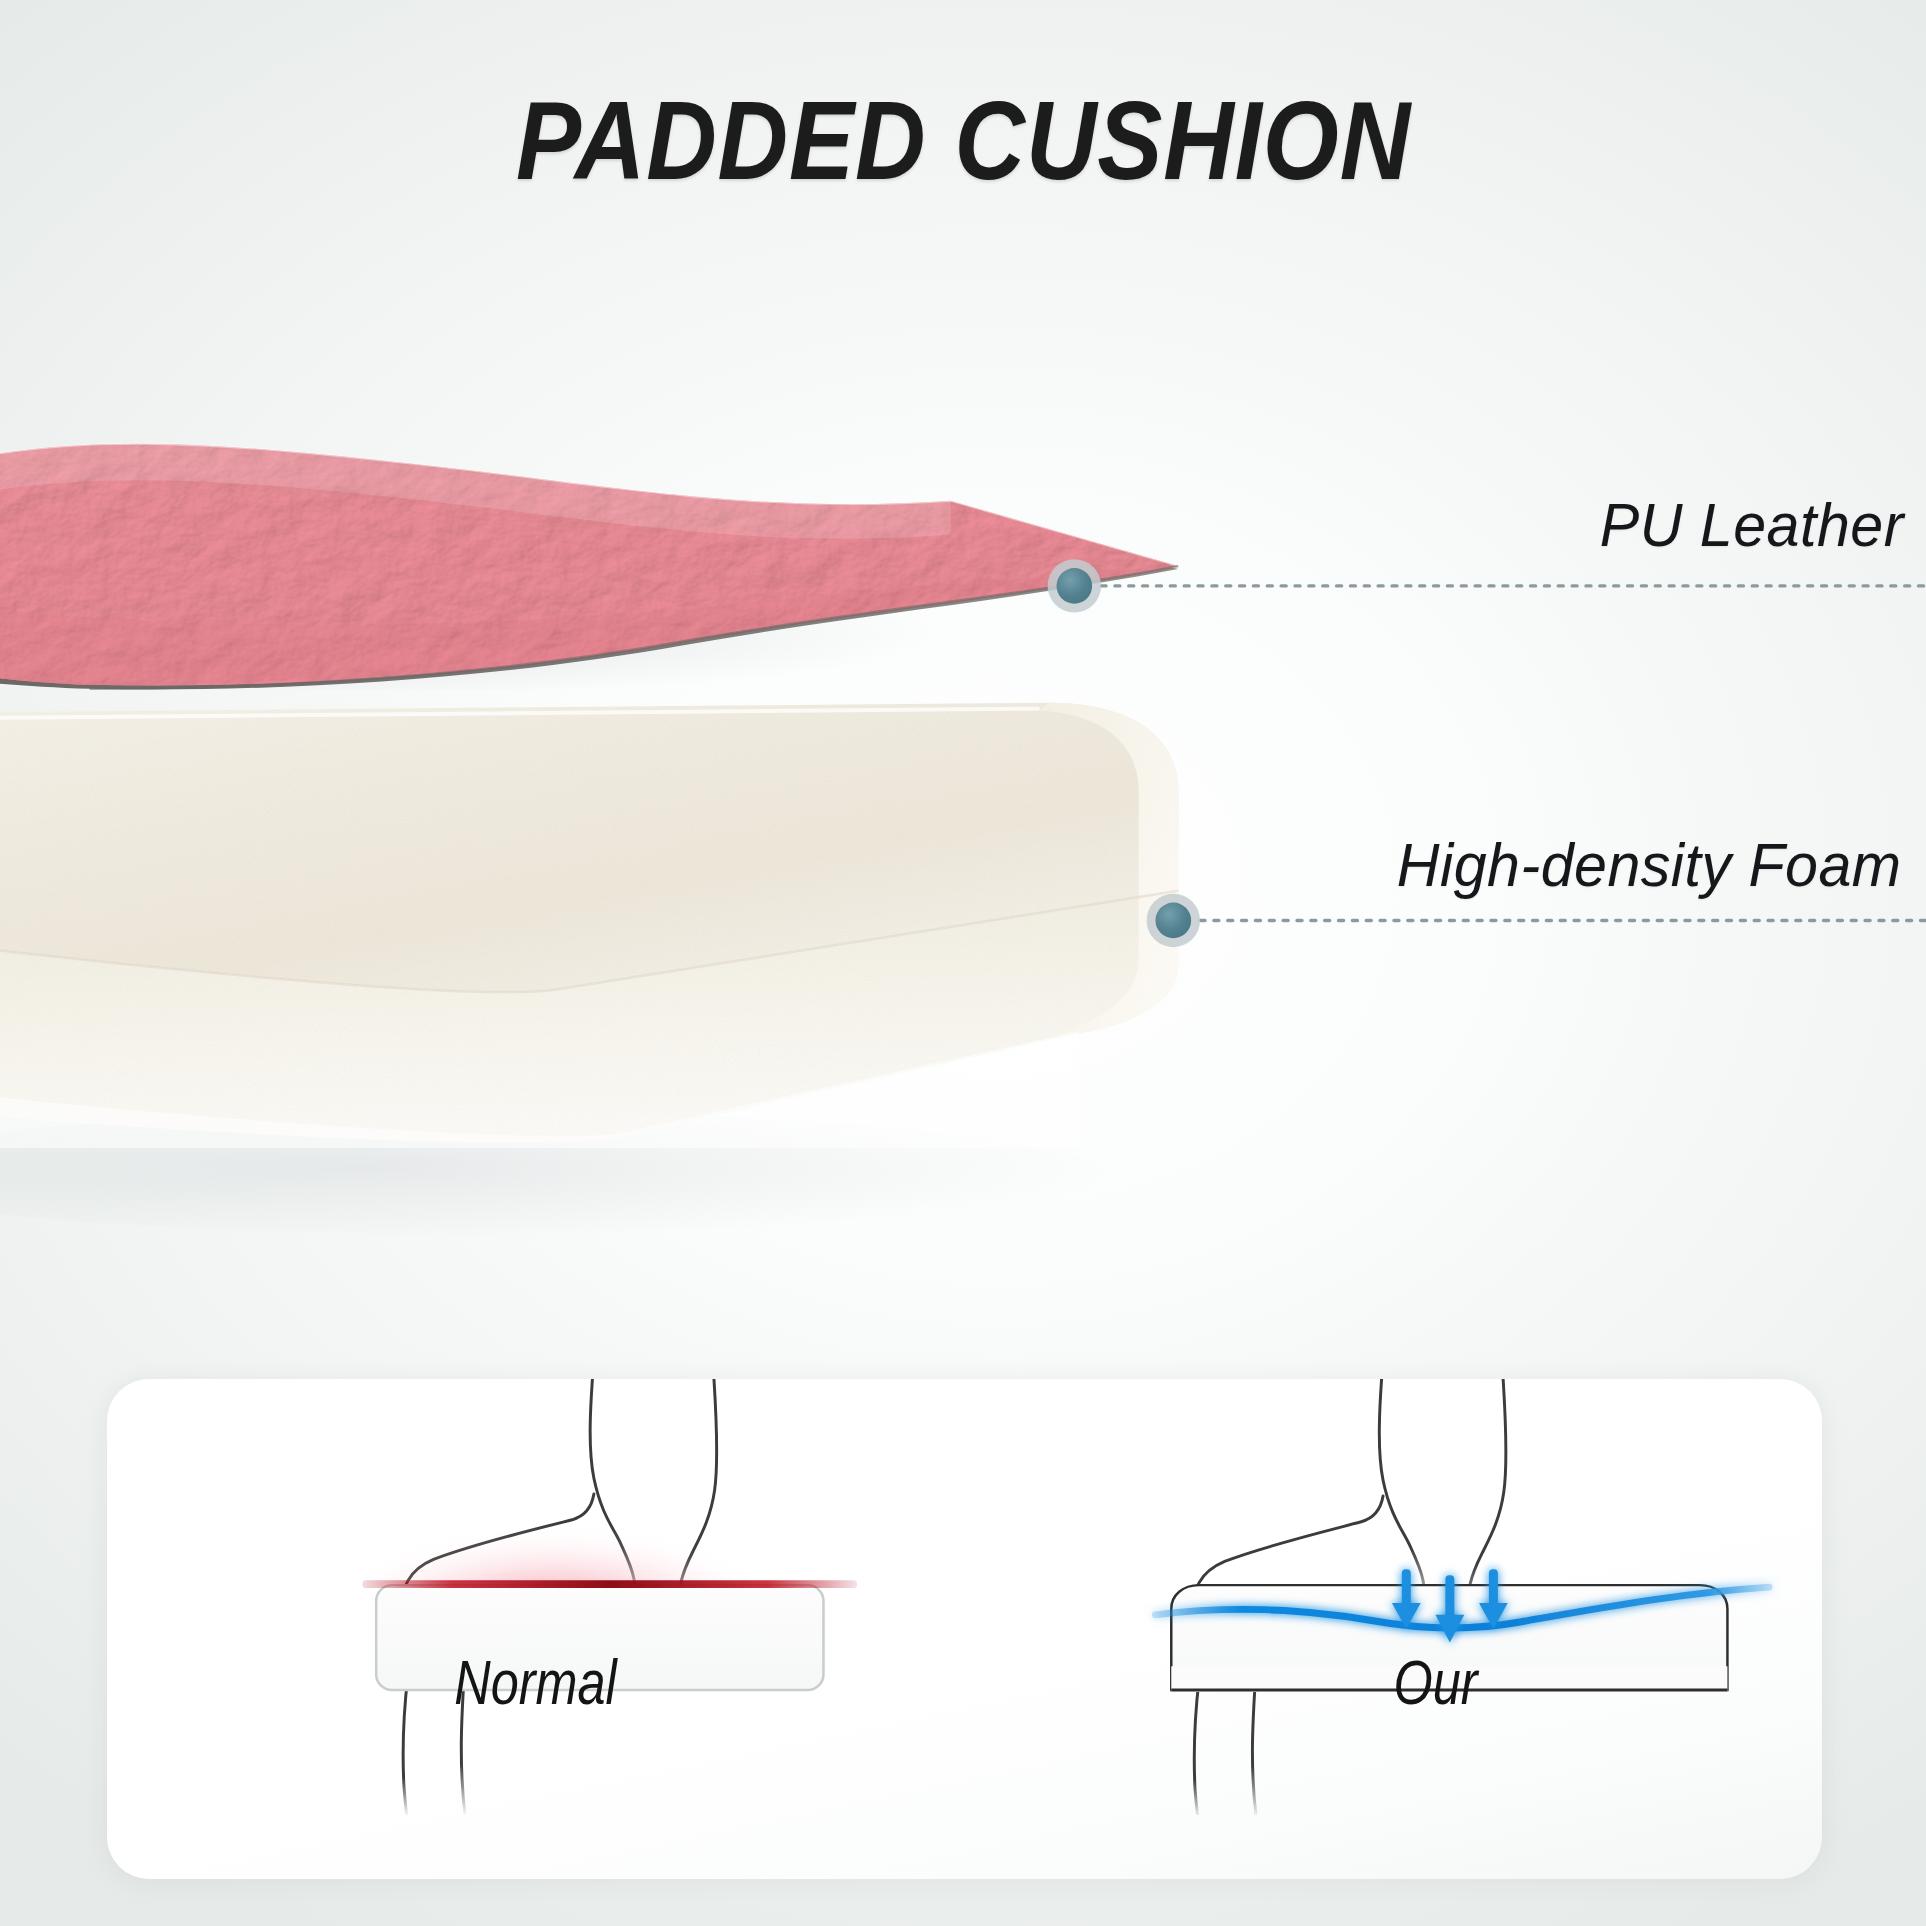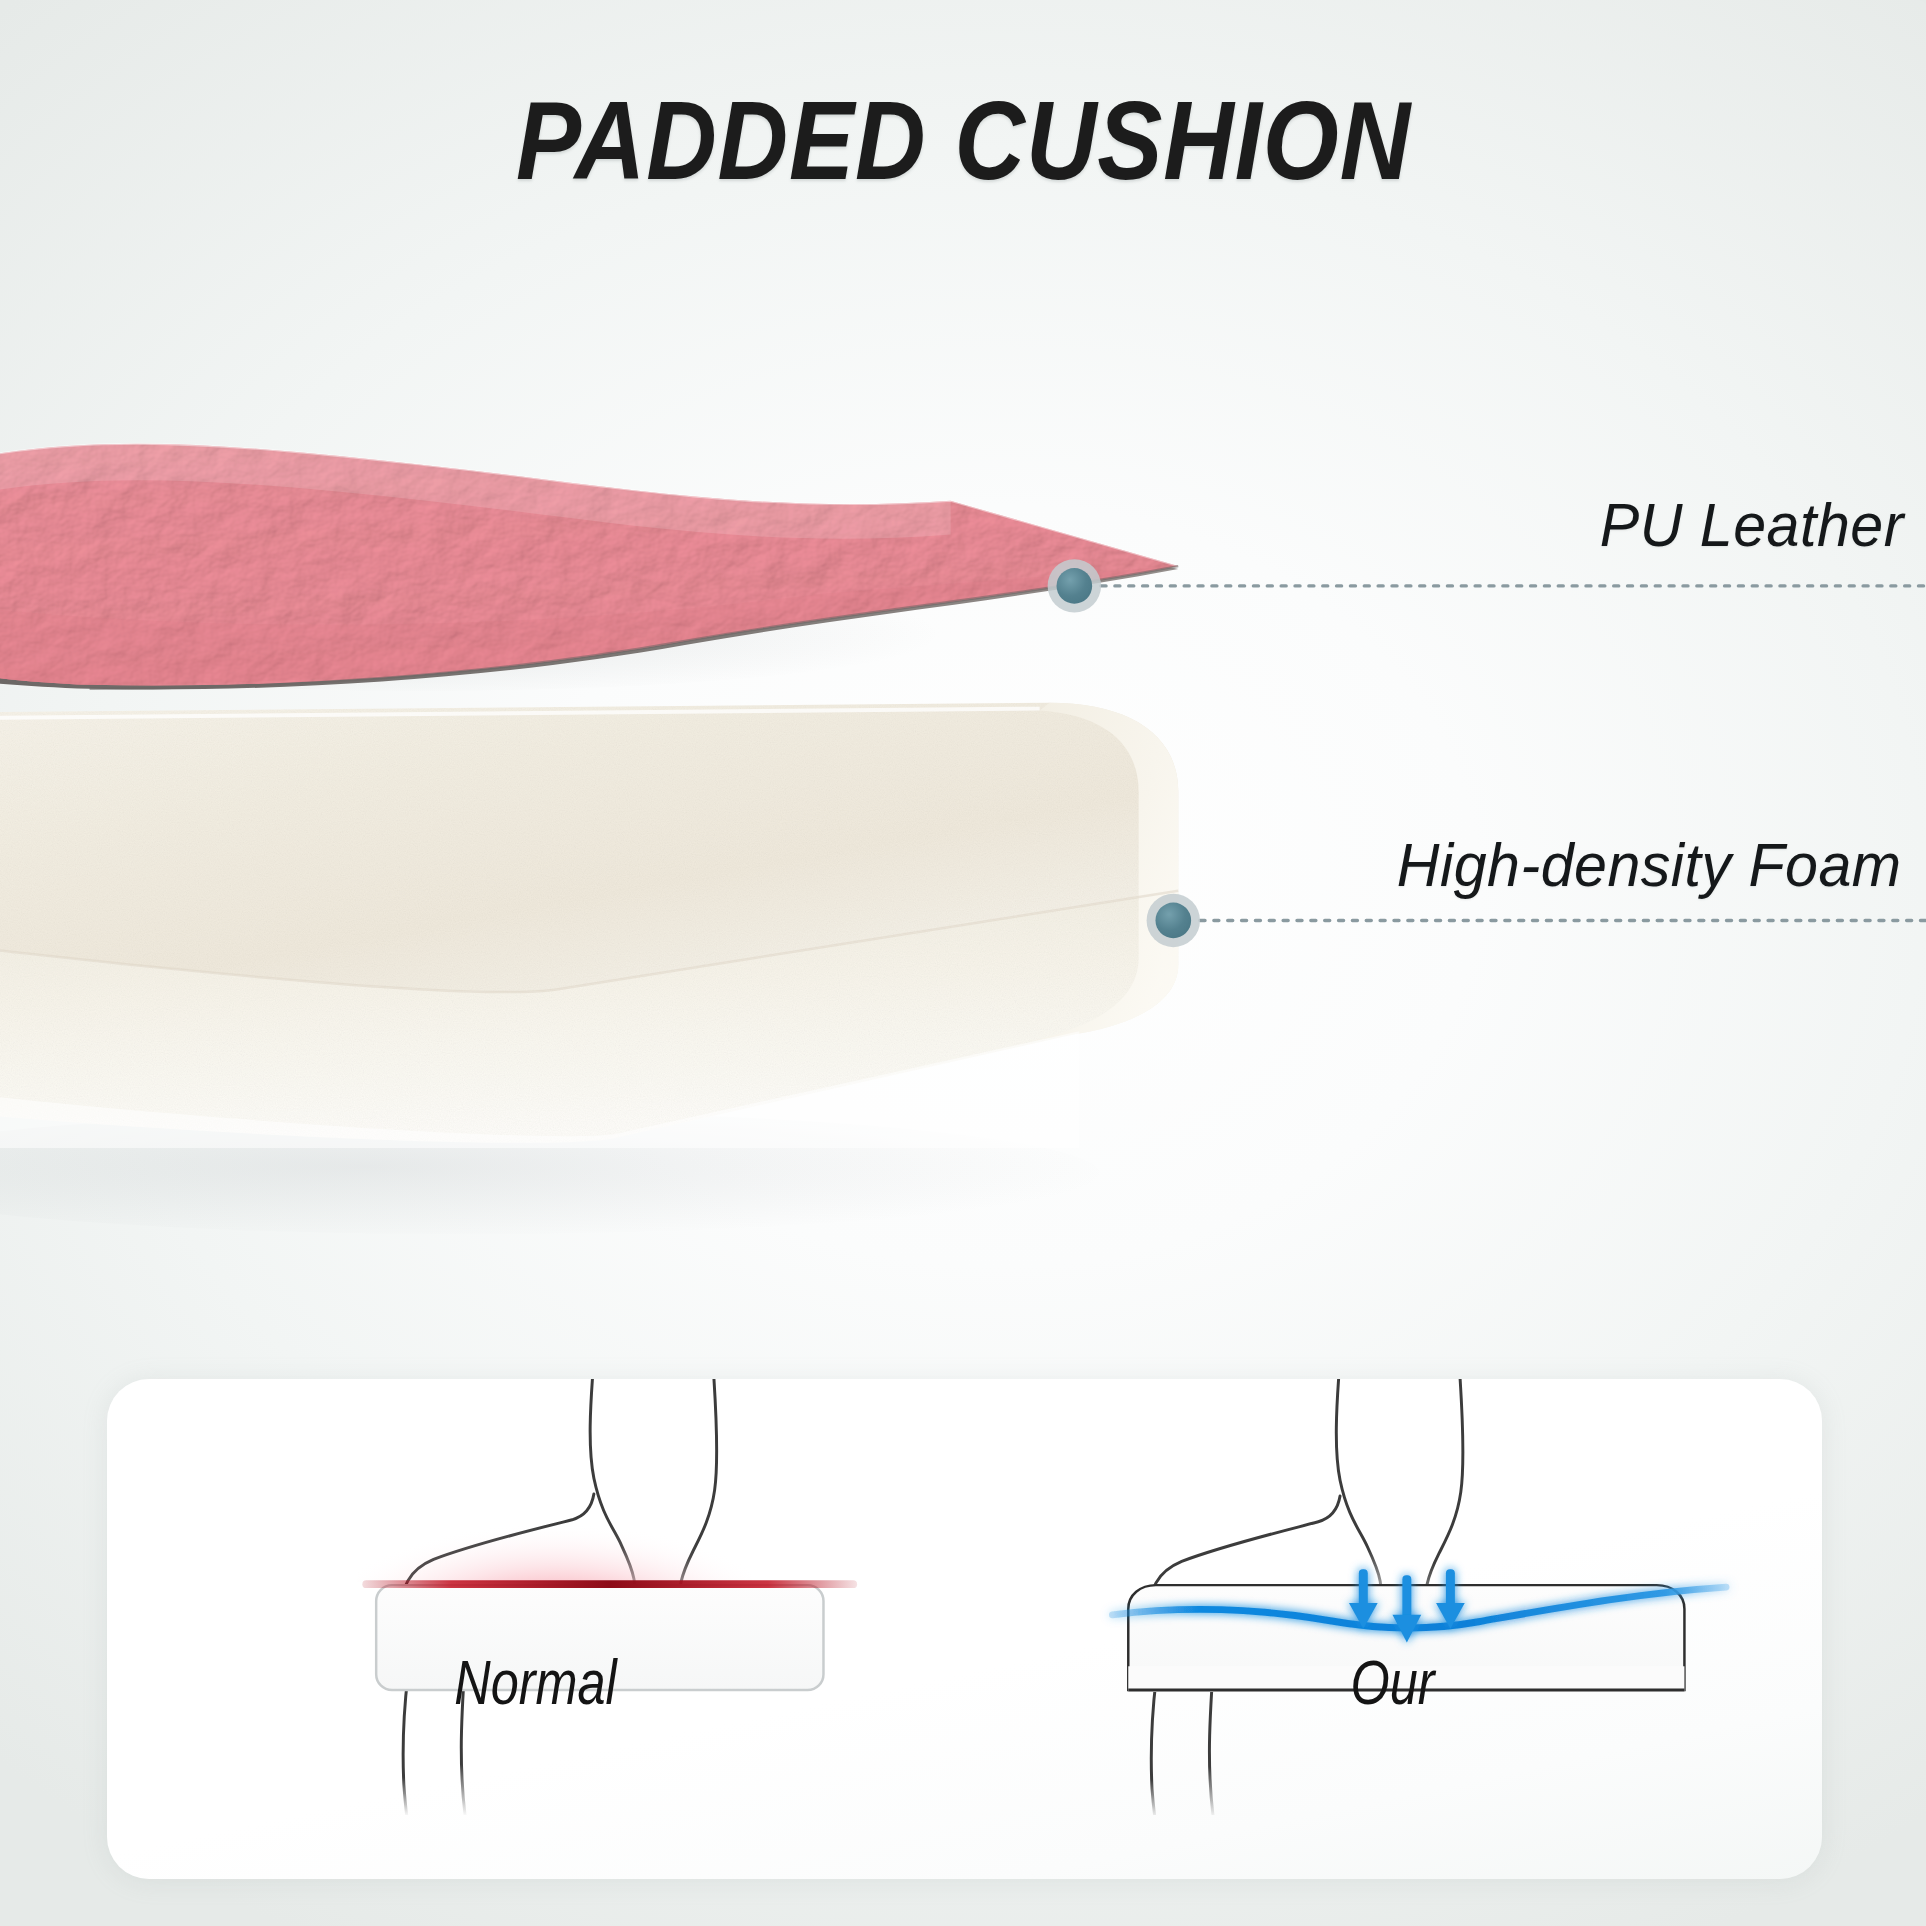--- a/index.html
+++ b/index.html
@@ -43,21 +43,21 @@
   #label-foam{right:18px;top:830px;}
   
   #panel{
     position:absolute;left:107px;top:1379px;width:1715px;height:500px;
     background:linear-gradient(168deg,#ffffff 0%,#ffffff 55%,#fbfcfc 80%,#f4f7f6 100%);
     border-radius:42px;
     box-shadow:0 2px 26px rgba(150,162,160,.16);
   }
   .panel-half{position:absolute;top:0;height:387px;width:857px;}
   #half-normal{left:0;}
-  #half-our{left:857px;text-decoration:underline;}
+  #half-our{left:900px;text-decoration:underline;}
   .cmp-label{
     position:absolute;bottom:48px;width:100%;text-align:center;
     font-family:"Liberation Sans Narrow","Liberation Sans",sans-serif;
     font-style:italic;font-weight:400;
     font-size:63px;color:#141414;
     letter-spacing:0px;transform:scaleX(.8);
   }
   .fig{position:absolute;left:0;top:0;width:857px;height:436px;}
 </style>
 </head>

